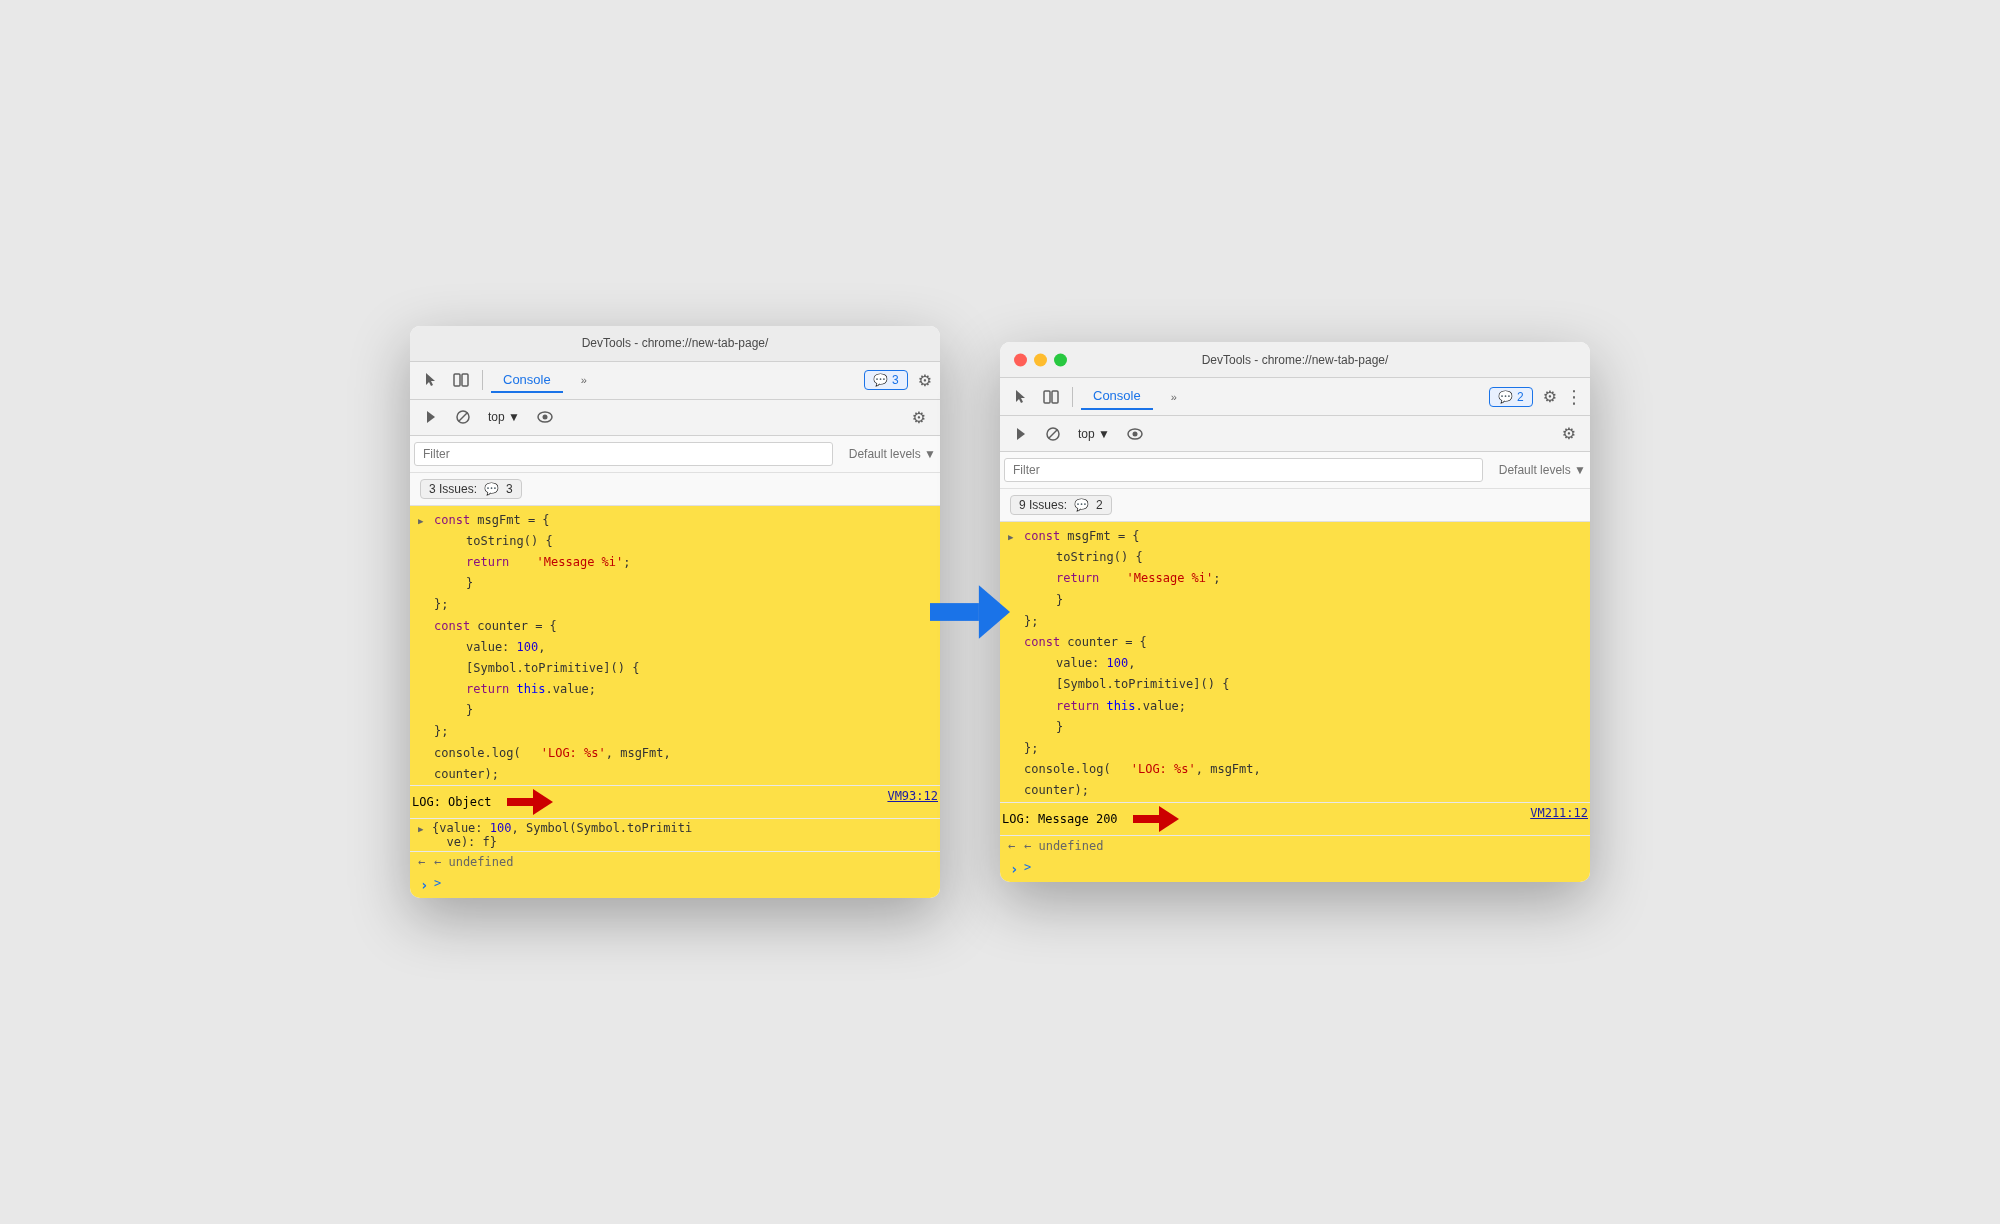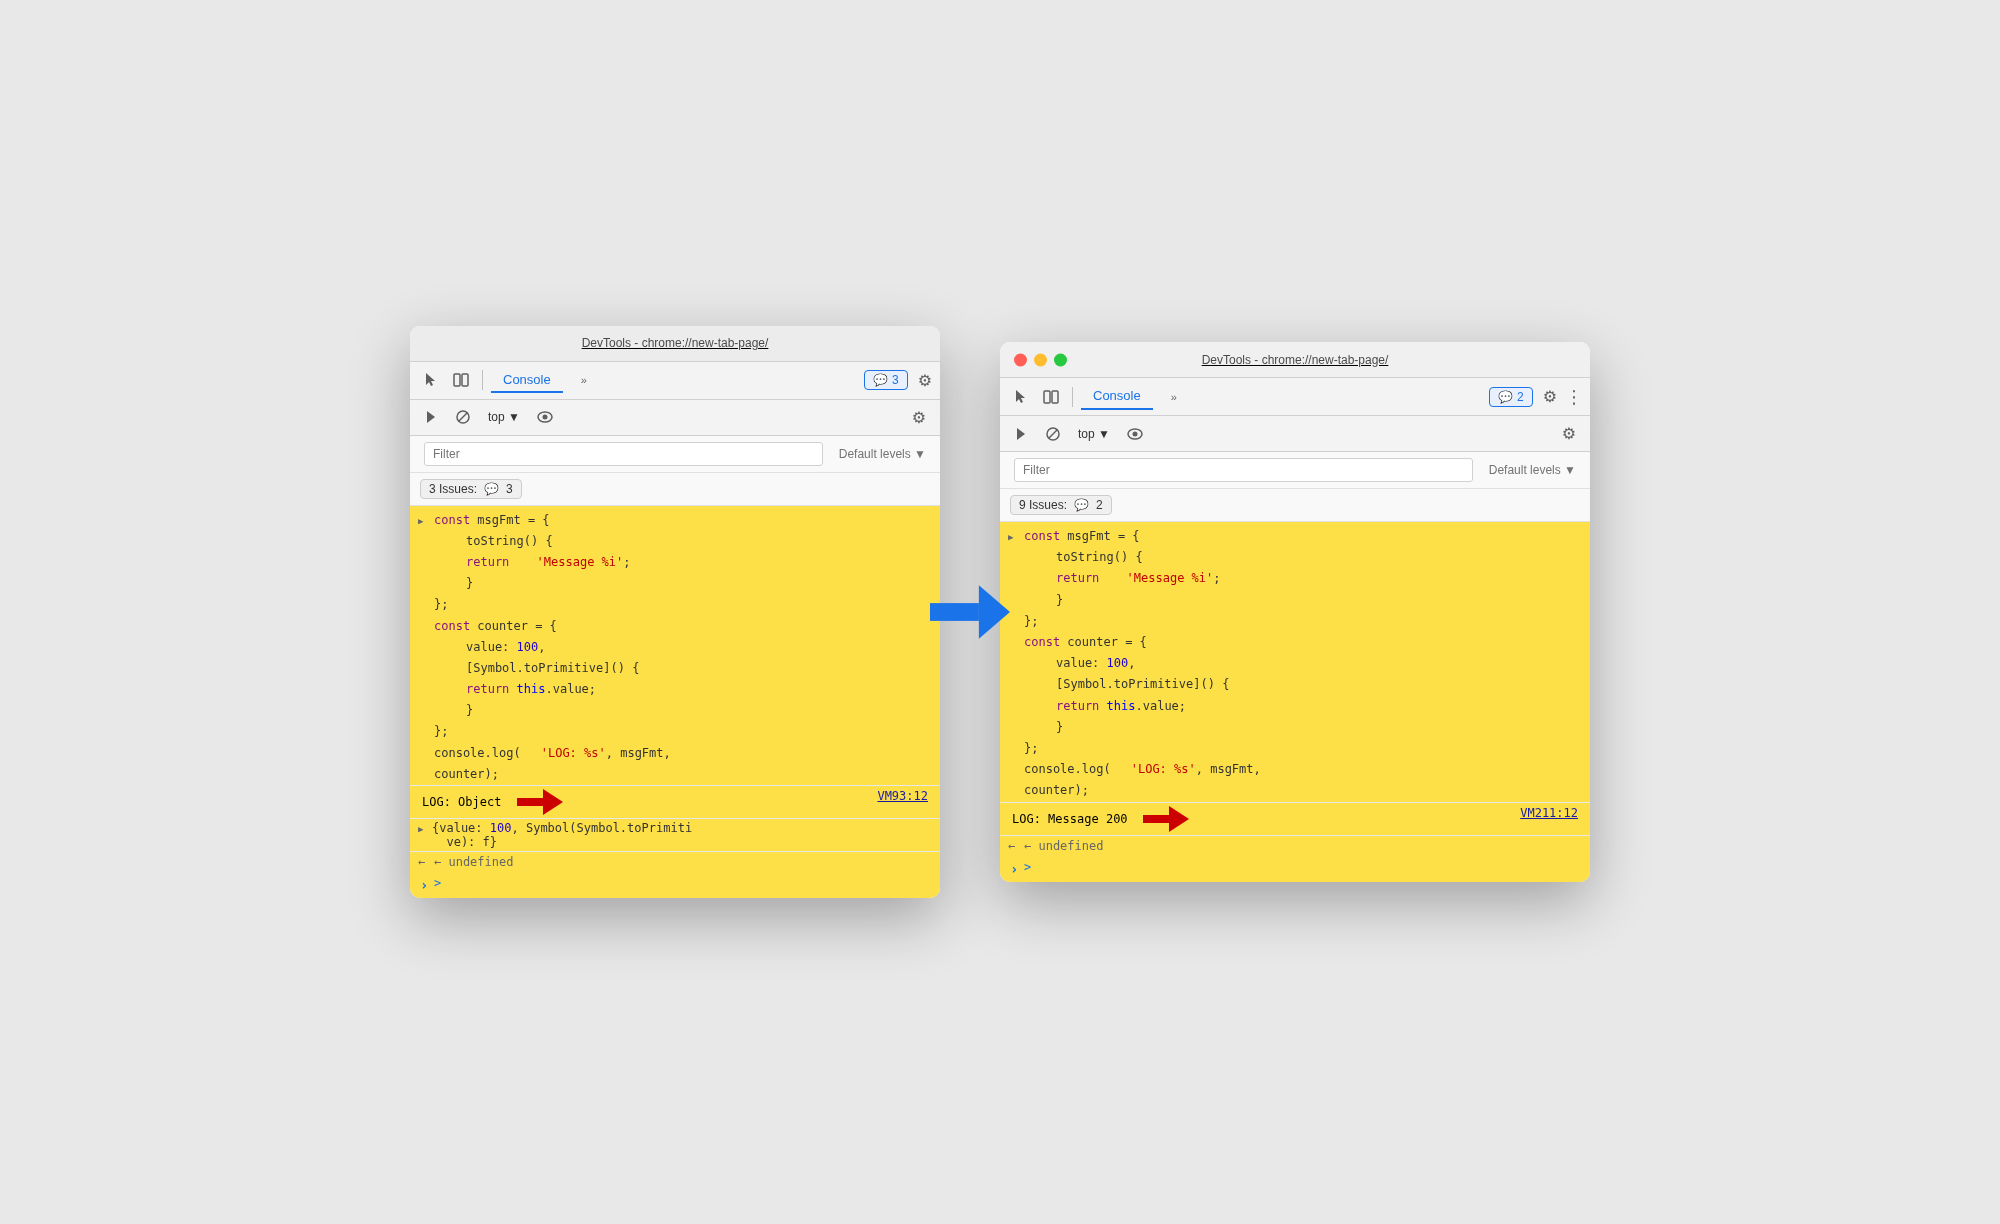--- a/index.html
+++ b/index.html
@@ -51,21 +51,20 @@
     
     .title-bar {
       background: #ececec;
       padding: 3px 14px;
       display: flex;
       align-items: center;
       justify-content: center;
       position: relative;
       border-bottom: 1px solid #d0d0d0;
       min-height: 36px;
-      text-decoration: underline;
     }
 
     .title-bar.colored {
       background: #f0f0f0;
     }
 
     .window-controls {
       display: flex;
       gap: 7px;
       position: absolute;
@@ -188,21 +187,21 @@
       border-radius: 3px;
       gap: 4px;
     }
 
     
     .filter-bar {
       background: #f9f9f9;
       border-bottom: 1px solid #e0e0e0;
       display: flex;
       align-items: center;
-      padding: 6px 14px;
+      padding: 6px 4px;
       gap: 16px;
     }
 
     .filter-input {
       flex: 1;
       border: 1px solid #d0d0d0;
       border-radius: 3px;
       padding: 4px 8px;
       font-size: 12px;
       color: #888;
@@ -287,21 +286,21 @@
 
     .kw-purple { color: #881280; }
     .kw-red { color: #c00000; font-weight: 500; margin-left: 20px; }
     .kw-dark-blue { color: #0000ff; }
     .kw-num { color: #1c00cf; }
     .indent1 { margin-left: 32px; }
     .indent2 { margin-left: 32px; }
 
     .log-output {
       border-top: 1px solid #e8e8e8;
-      padding: 3px 12px;
+      padding: 3px 2px;
       display: flex;
       align-items: flex-start;
       gap: 8px;
       position: relative;
     }
 
     .log-text {
       flex: 1;
       font-family: 'SF Mono', 'Consolas', 'Monaco', monospace;
       font-size: 12px;

